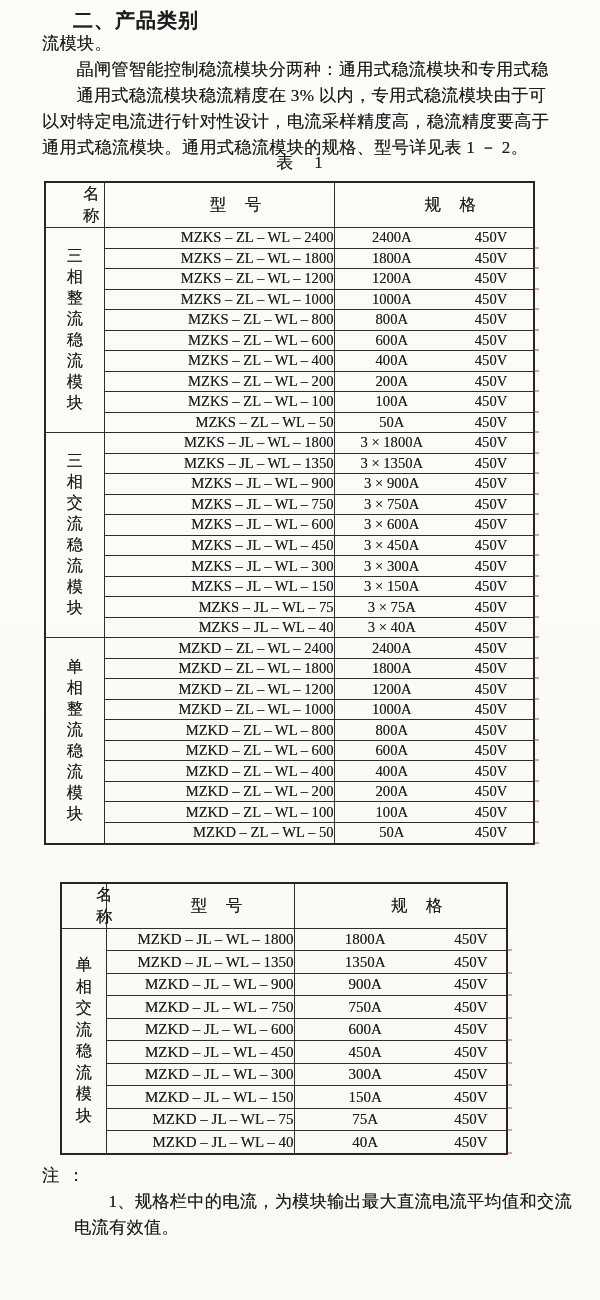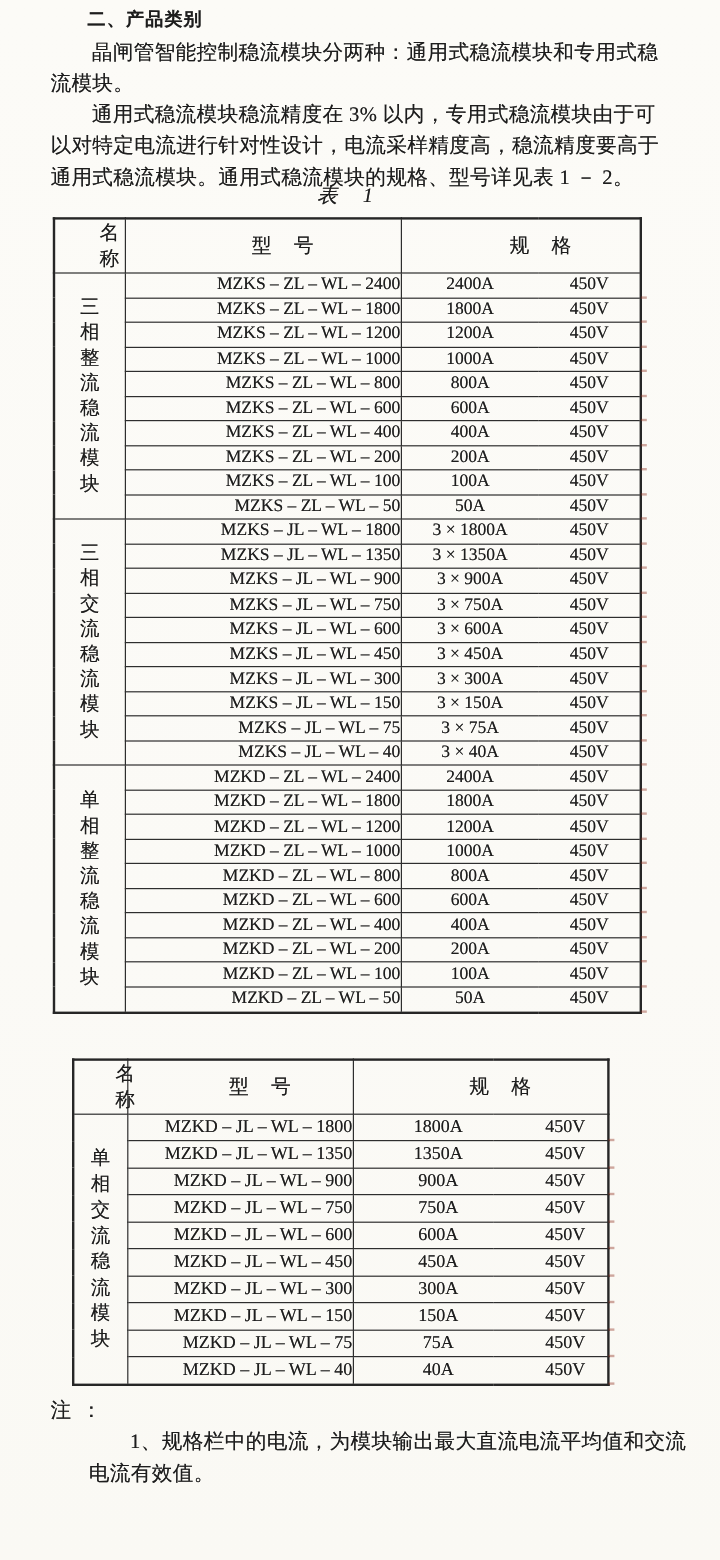--- a/index.html
+++ b/index.html
@@ -9,31 +9,31 @@
     font-family:"Liberation Serif","DejaVu Serif",serif;
     color:#1d1d1d;
   }
   .page{
     position:relative;width:600px;height:1300px;overflow:hidden;
     background:linear-gradient(180deg,#fcfbf7 0%,#fbfaf6 60%,#faf9f4 100%);
     text-shadow:0 0 .5px rgba(35,35,35,.65);
   }
   .heading{
     position:absolute;left:73px;top:7px;
-    font-size:15px;font-weight:bold;letter-spacing:1px;white-space:nowrap;
+    font-size:20px;font-weight:bold;letter-spacing:1px;white-space:nowrap;
   }
   .textblock{position:absolute;left:42px;width:502px;}
   #intro{top:31px;}
   #desc{top:83px;}
   .tline{font-size:17.2px;line-height:26px;white-space:nowrap;letter-spacing:.3px;}
   .tline.ind{padding-left:2em;}
   .caption{
     position:absolute;text-align:center;font-size:17px;letter-spacing:2px;white-space:nowrap;
   }
-  #cap1{left:44px;top:151px;width:489px;font-style:italic;}
+  #cap1{left:56px;top:151px;width:489px;}
   #cap2{left:60px;top:853px;width:446px;}
   .tbl-wrap{position:absolute;}
   #t1{left:44px;top:181px;width:489px;height:664px;}
   #t2{left:60px;top:882px;width:446px;height:273px;}
   .tbl-wrap table{
     width:100%;height:100%;
     border-collapse:collapse;table-layout:fixed;
     border:2.2px solid #262626;
   }
   .tbl-wrap th,.tbl-wrap td{border:1.5px solid #2e2e2e;padding:0;}
@@ -56,22 +56,22 @@
   #notes{top:1189px;margin-left:32px;}
 </style>
 </head>
 <body>
 
 <div class="page">
 
   <div class="heading">二、产品类别</div>
 
   <div class="textblock" id="intro">
+      <div class="tline">流模块。</div>
       <div class="tline ind">晶闸管智能控制稳流模块分两种：通用式稳流模块和专用式稳</div>
-      <div class="tline">流模块。</div>
     </div>
 
   <div class="textblock" id="desc">
       <div class="tline ind">通用式稳流模块稳流精度在 3% 以内，专用式稳流模块由于可</div>
       <div class="tline">以对特定电流进行针对性设计，电流采样精度高，稳流精度要高于</div>
       <div class="tline">通用式稳流模块。通用式稳流模块的规格、型号详见表 1 － 2。</div>
     </div>
 
   <div class="caption" id="cap1">表　1</div>
 

